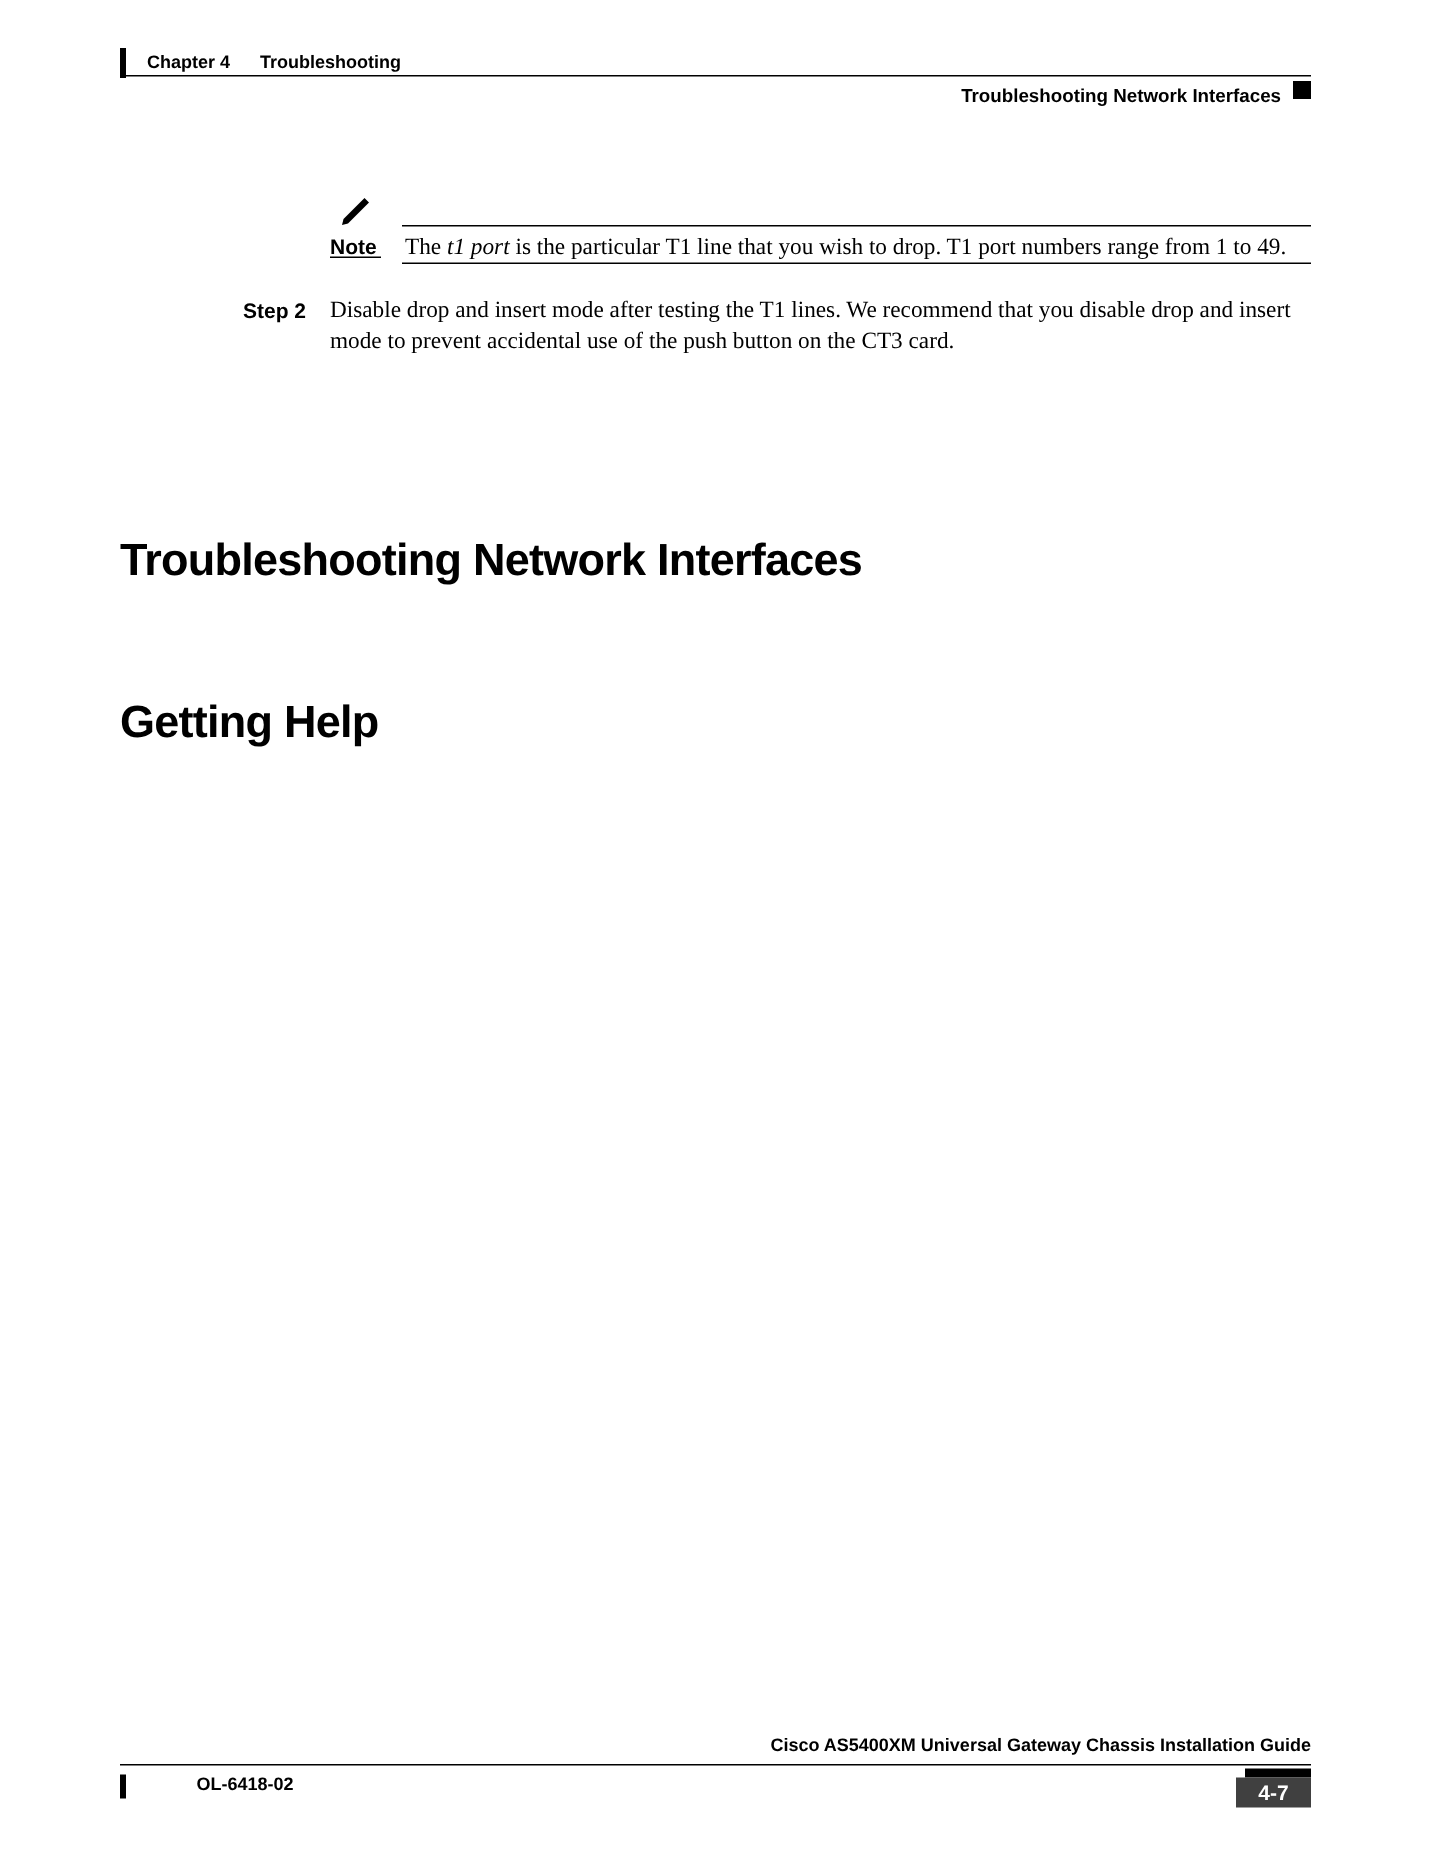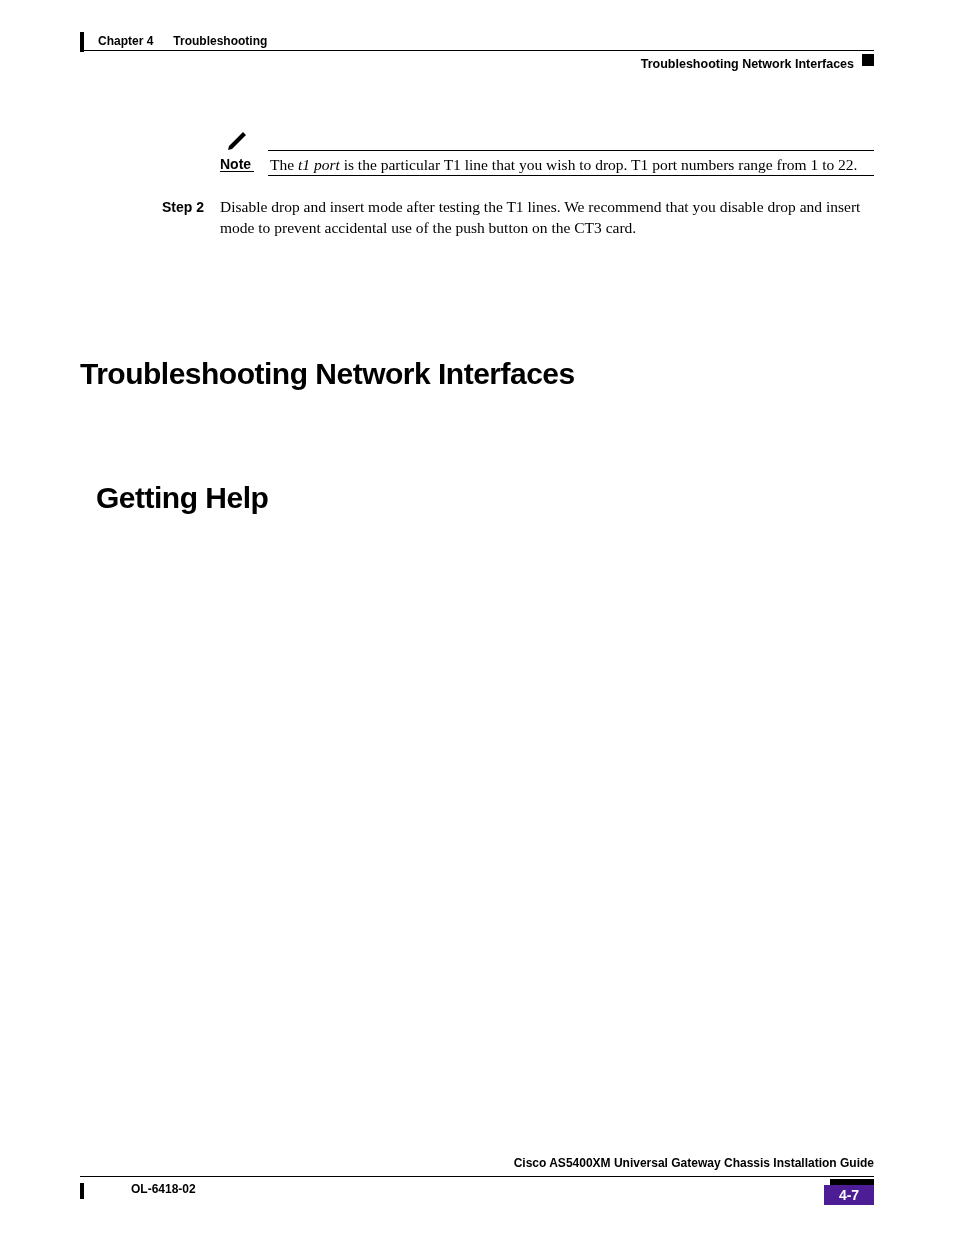--- a/index.html
+++ b/index.html
@@ -105,21 +105,21 @@
   
   .h1{
     position:absolute;
     left:var(--left-margin);
     font-family:Arial,Helvetica,sans-serif;
     font-weight:bold;
     font-size:30px;
     letter-spacing:-0.5px;
   }
   .h1a{top:354px;}
-  .h1b{top:478px;margin-left:16px;}
+  .h1b{top:462px;}
 
   .p-tni{top:413px;}
   .p-gh {top:535px;}
   .link{color:var(--link);}
 
   
   .ft-guide{
     position:absolute;
     right:var(--right-margin); bottom:64px;
     font-family:Arial,Helvetica,sans-serif;
@@ -143,21 +143,21 @@
   }
   .ft-docmark{
     position:absolute;
     left:var(--left-margin); bottom:36px;
     width:4px; height:16px; background:#000;
   }
   .ft-pagebox{
     position:absolute;
     right:var(--right-margin); bottom:30px;
     width:50px; height:20px;
-    background:#4c1d95; color:#fff;
+    background:#404040; color:#fff;
     font-family:Arial,Helvetica,sans-serif;
     font-weight:bold; font-size:14px;
     text-align:center; line-height:20px;
   }
 </style>
 </head>
 <body>
 
 <div class="page">
 
@@ -168,21 +168,21 @@
   <div class="hdr-block"></div>
 
   <div class="note-wrap">
     <svg class="pencil" width="24" height="24" viewBox="0 0 24 24">
       <path d="M3 18 L15 6 L18 9 L6 21 L2 22 L3 18 Z M15 6 L17 4 L20 7 L18 9 Z" fill="#000"></path>
     </svg>
     <div class="note-rule-top"></div>
     <div class="note-label">Note</div>
     <div class="note-label-rule"></div>
     <div class="note-body">
-      <span>The </span><span class="t1p">t1 port</span><span> is the particular T1 line that you wish to drop. T1 port numbers range from 1 to 22.</span>
+      <span>The </span><span class="t1p">t1 port</span><span> is the particular T1 line that you wish to drop. T1 port numbers range from 1 to 49.</span>
     </div>
     <div class="note-rule-bot"></div>
   </div>
 
   <div class="step-label">Step 2</div>
 
   <div class="body-col b-para1">Disable drop and insert mode after testing the T1 lines. We recommend that you disable drop and insert mode to prevent accidental use of the push button on the CT3 card.</div>
 
 
 

